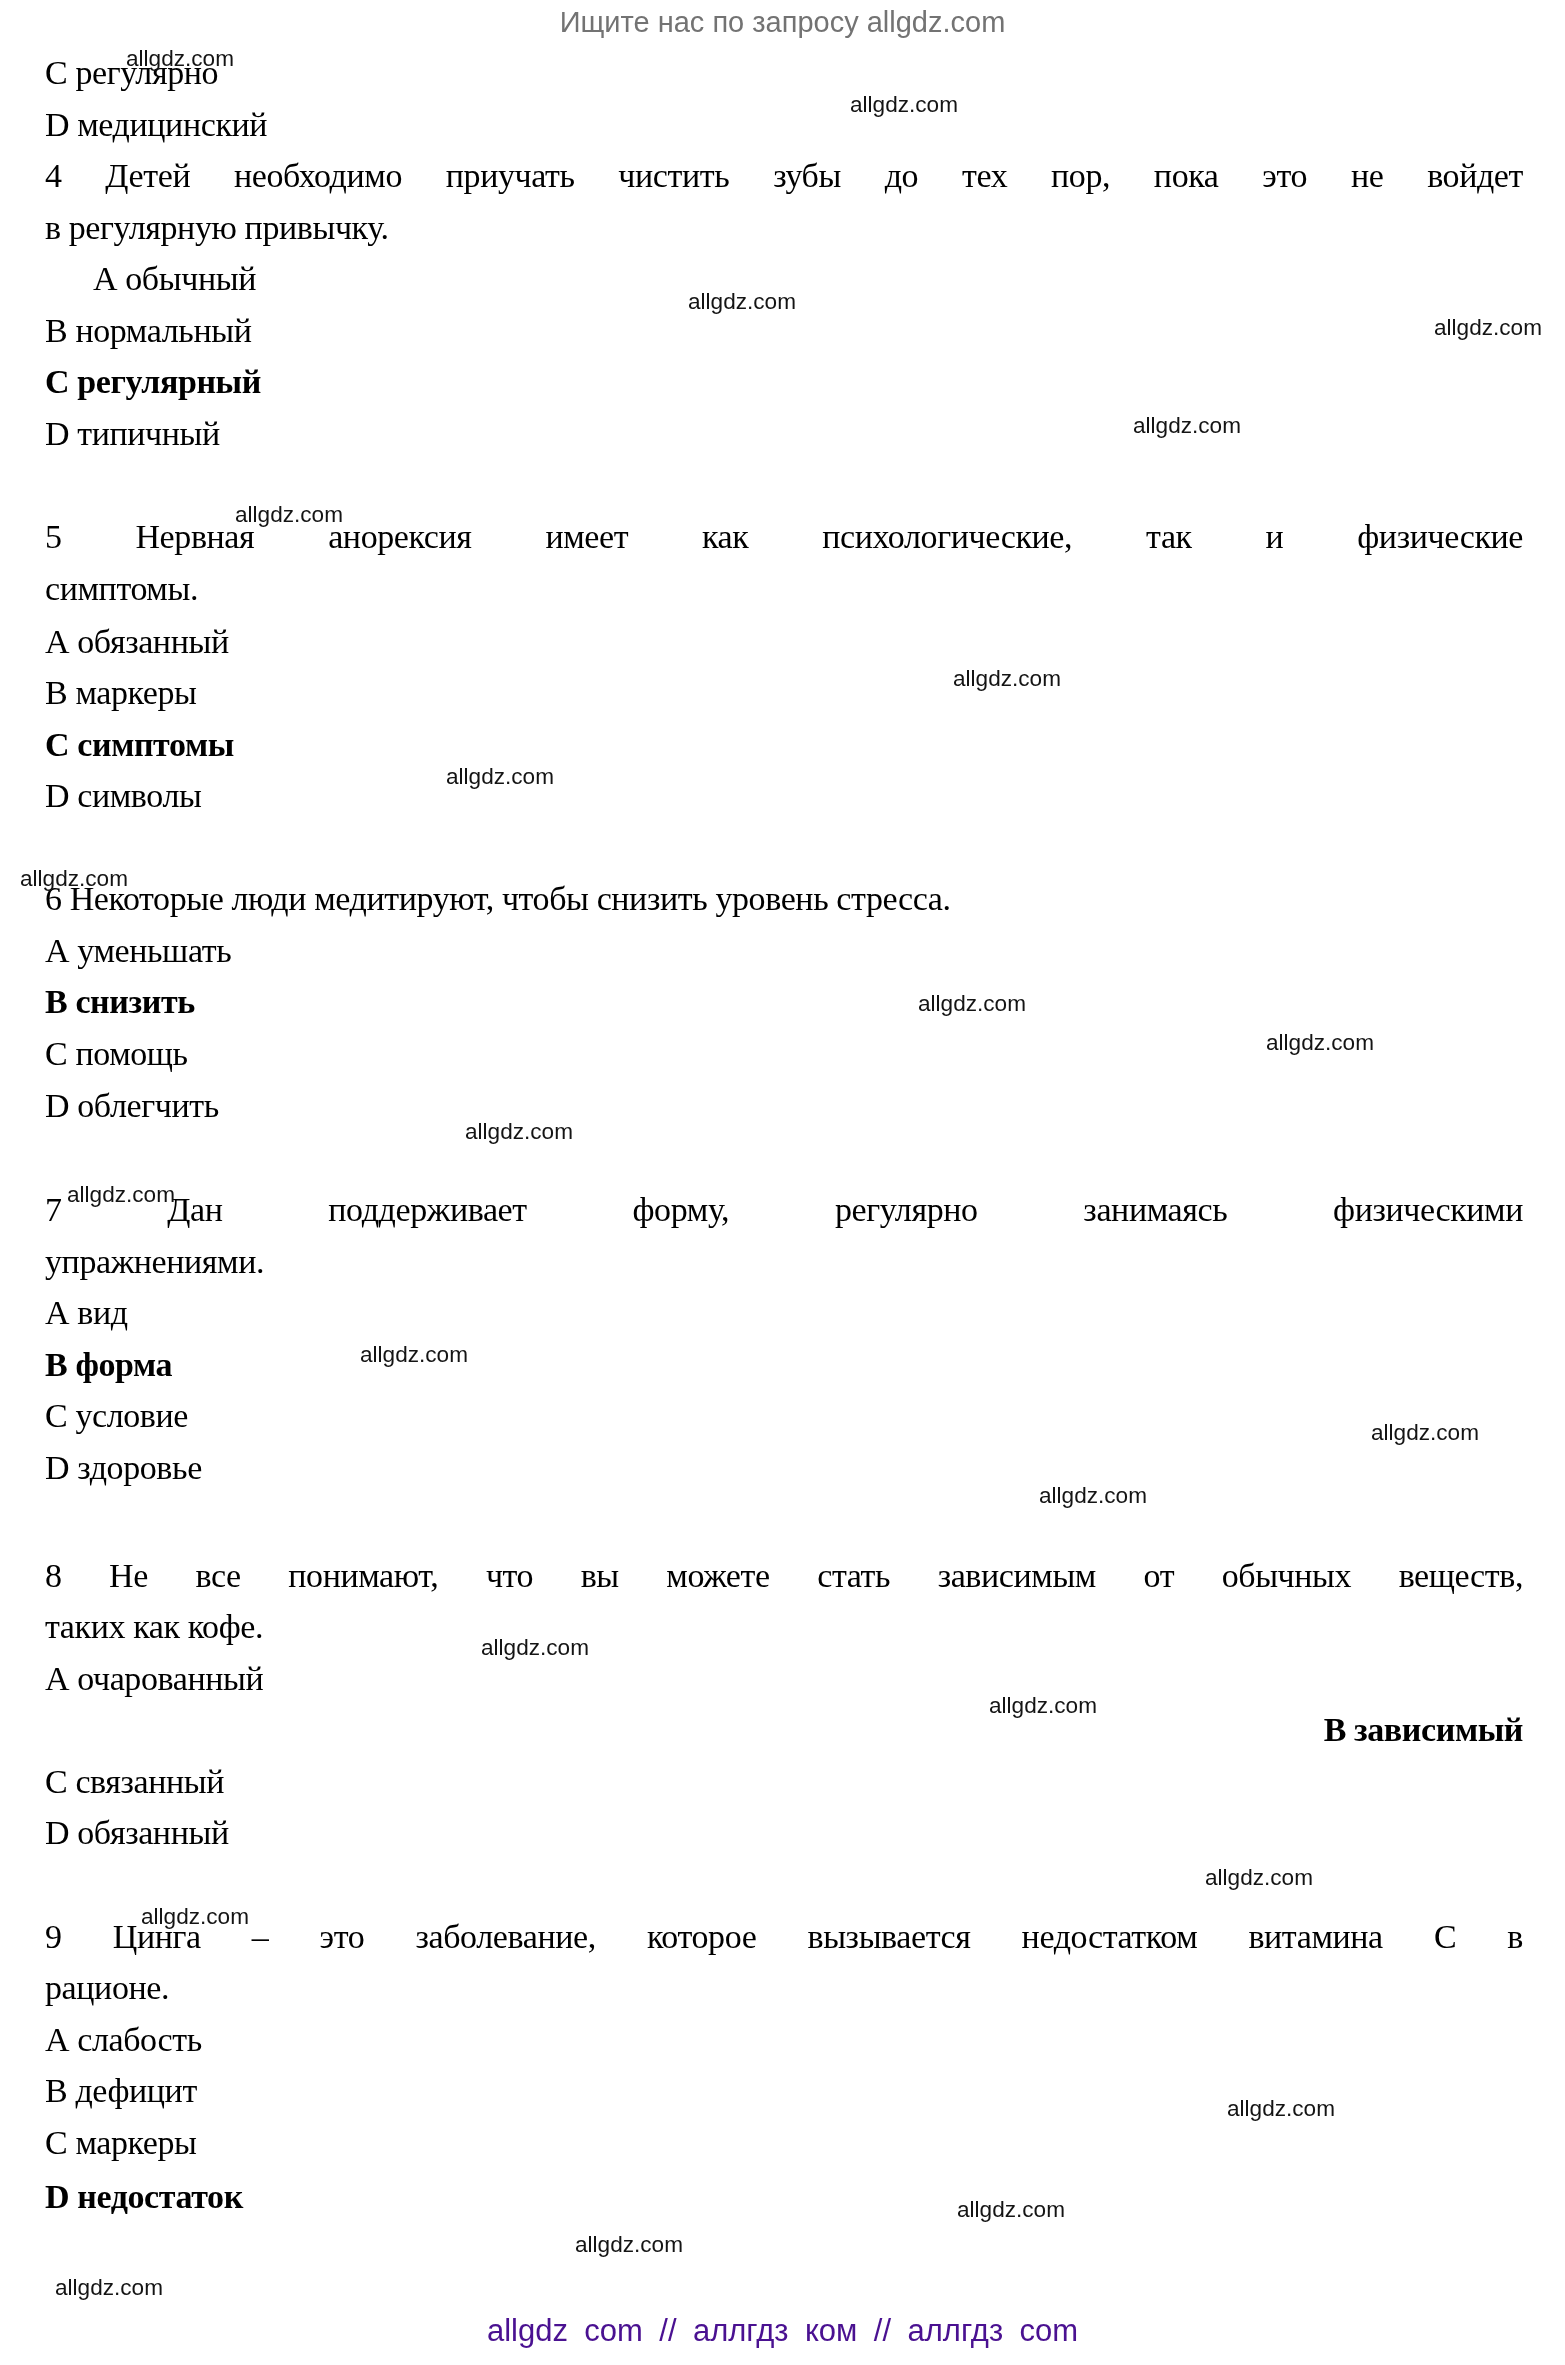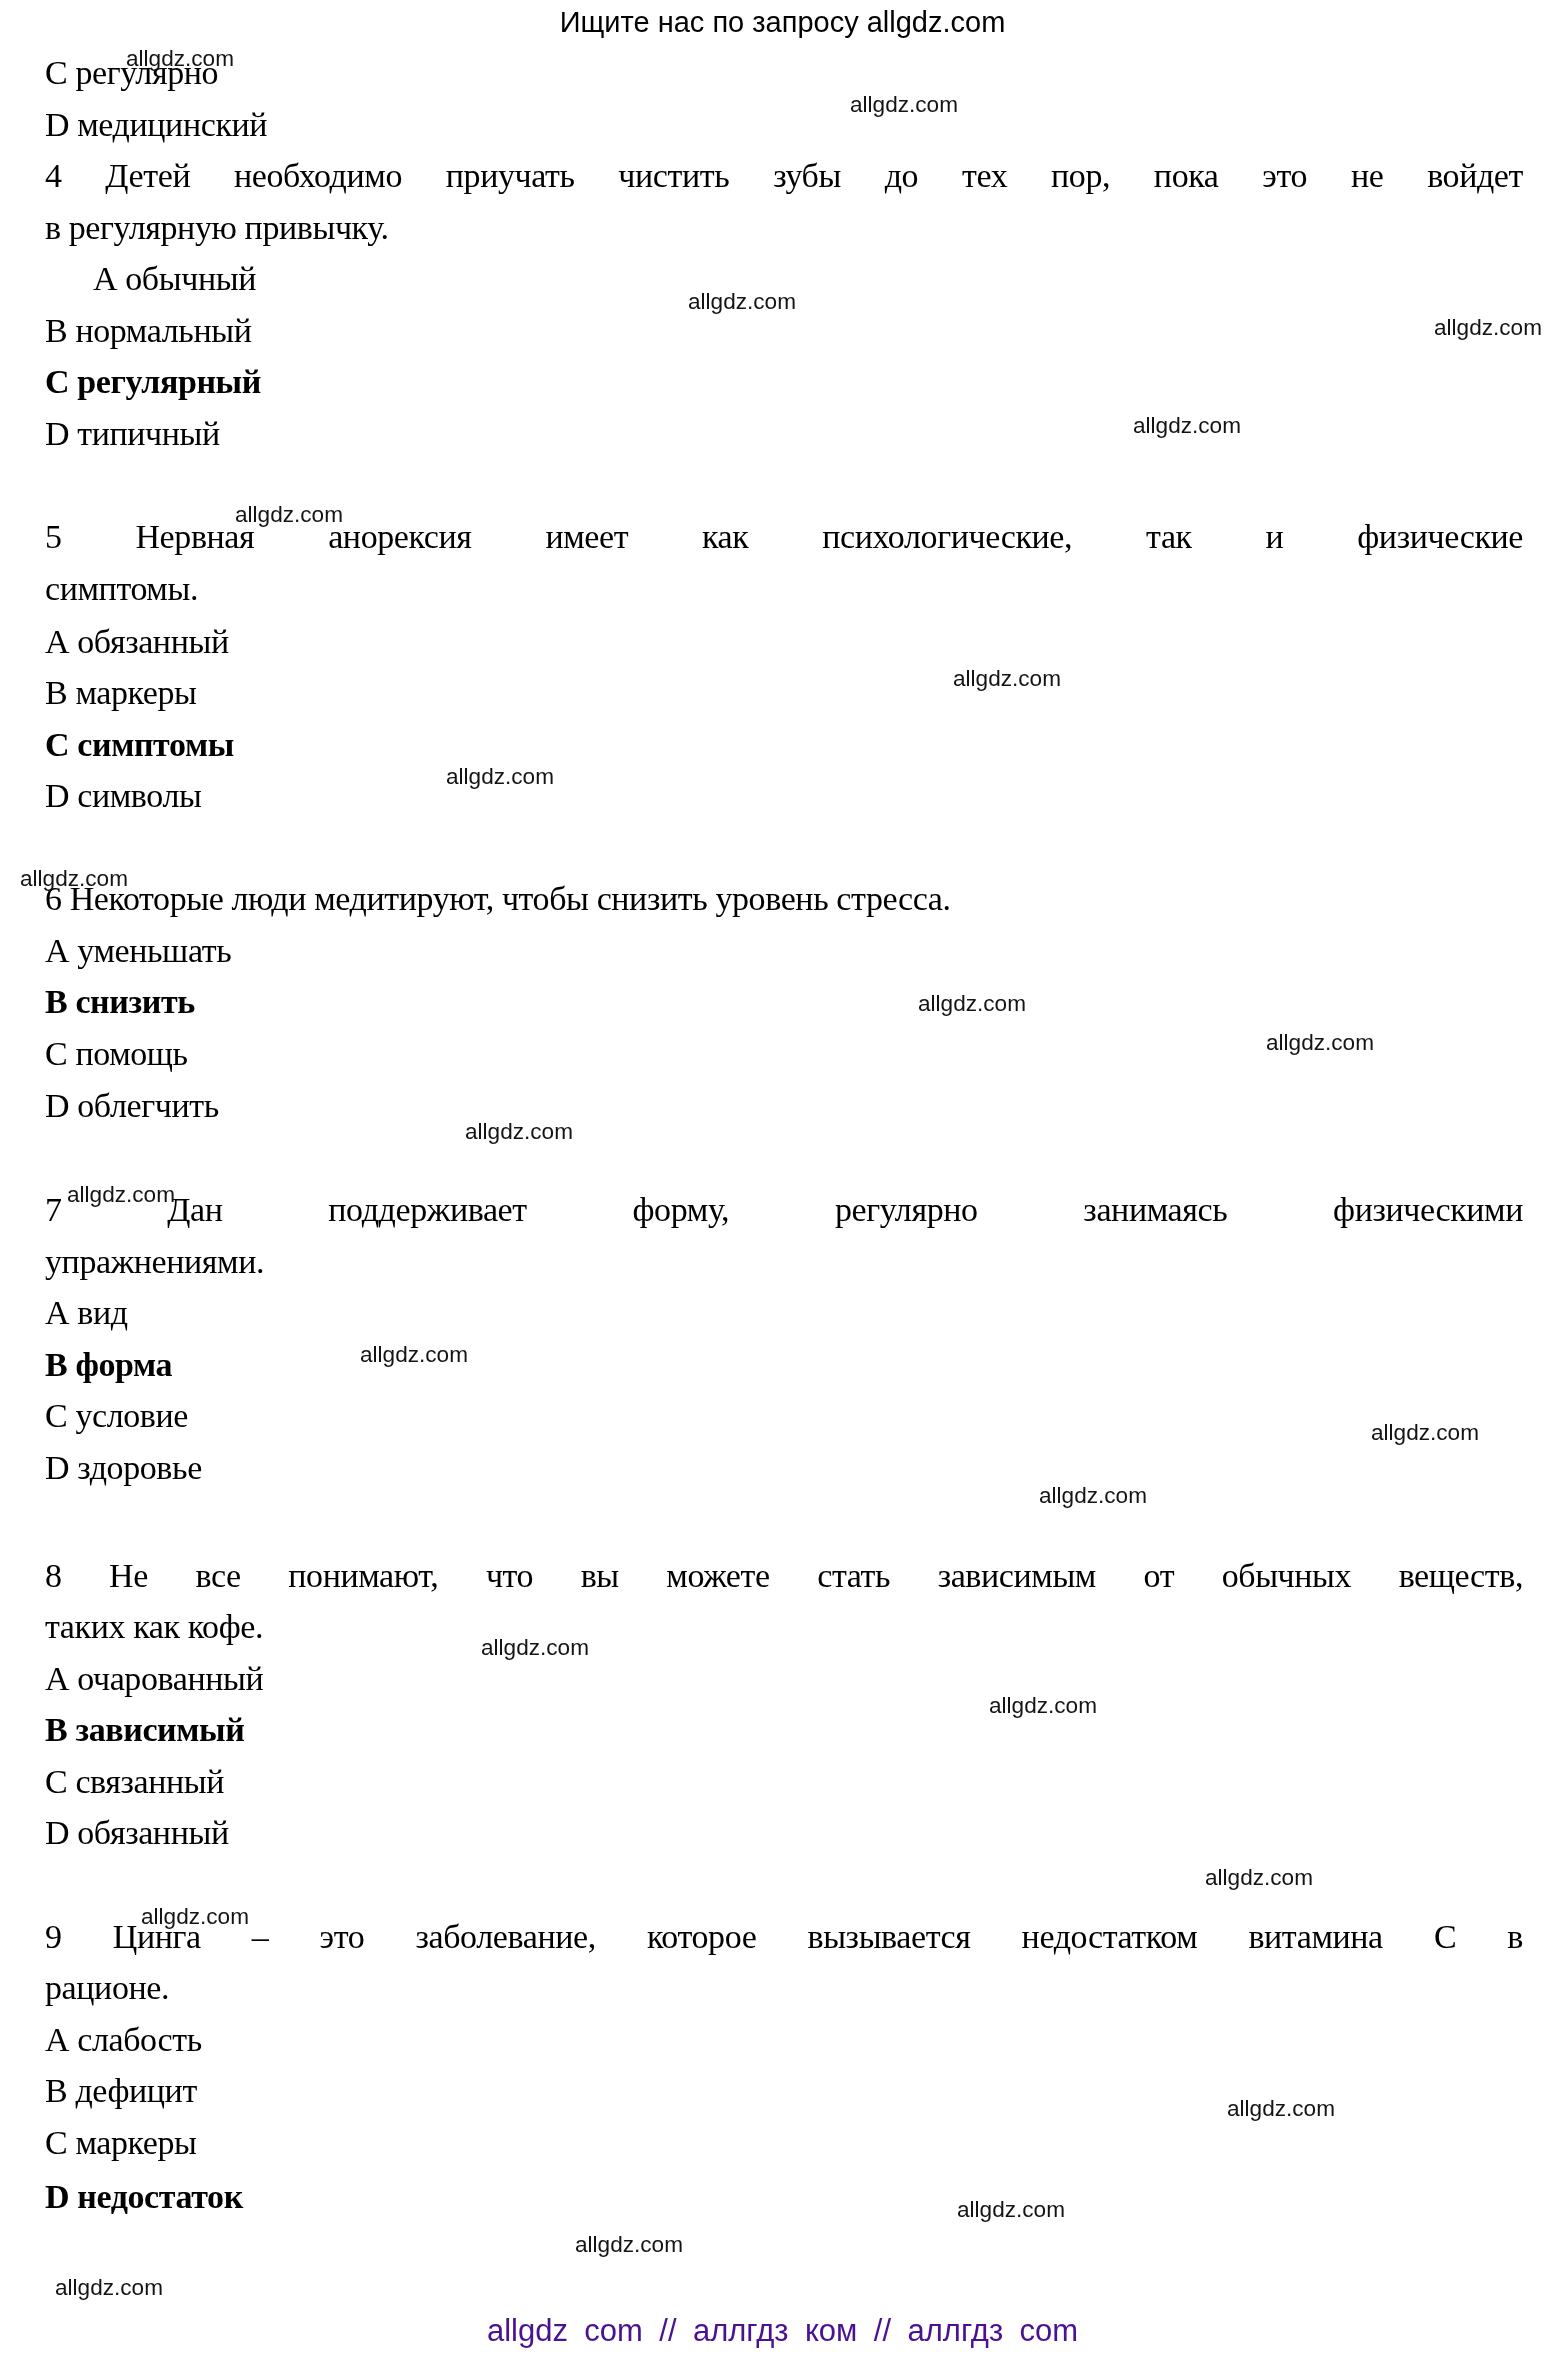--- a/index.html
+++ b/index.html
@@ -47,21 +47,21 @@
     font-family:"Liberation Sans", sans-serif;
     font-size:22.6px;
     color:#141414;
     white-space:nowrap;
   }
 </style>
 </head>
 <body>
 
 <div class="page">
-  <div class="green-header" style="color: #000000;">Ищите нас по запросу allgdz.com</div>
+  <div class="green-header" style="color: #737373;">Ищите нас по запросу allgdz.com</div>
 
   <div id="lines-layer">
       <div class="line" style="top: 53px;">C регулярно</div>
       <div class="line" style="top: 105px;">D медицинский</div>
       <div class="line justify" style="top: 156px;">4 Детей необходимо приучать чистить зубы до тех пор, пока это не войдет</div>
       <div class="line" style="top: 208px;">в регулярную привычку.</div>
       <div class="line" style="top: 259px; margin-left: 48px;">А обычный</div>
       <div class="line" style="top: 311px;">В нормальный</div>
       <div class="line bold" style="top: 362px;">С регулярный</div>
       <div class="line" style="top: 414px;">D типичный</div>
@@ -78,21 +78,21 @@
       <div class="line" style="top: 1086px;">D облегчить</div>
       <div class="line justify" style="top: 1190px;">7 Дан поддерживает форму, регулярно занимаясь физическими</div>
       <div class="line" style="top: 1242px;">упражнениями.</div>
       <div class="line" style="top: 1293px;">А вид</div>
       <div class="line bold" style="top: 1345px;">В форма</div>
       <div class="line" style="top: 1396px;">С условие</div>
       <div class="line" style="top: 1448px;">D здоровье</div>
       <div class="line justify" style="top: 1556px;">8 Не все понимают, что вы можете стать зависимым от обычных веществ,</div>
       <div class="line" style="top: 1607px;">таких как кофе.</div>
       <div class="line" style="top: 1659px;">А очарованный</div>
-      <div class="line bold" style="top: 1710px;">В зависимый</div>
+      <div class="line bold" style="top: 1710px; text-align: right;">В зависимый</div>
       <div class="line" style="top: 1762px;">С связанный</div>
       <div class="line" style="top: 1813px;">D обязанный</div>
       <div class="line justify" style="top: 1917px;">9 Цинга – это заболевание, которое вызывается недостатком витамина С в</div>
       <div class="line" style="top: 1968px;">рационе.</div>
       <div class="line" style="top: 2020px;">А слабость</div>
       <div class="line" style="top: 2071px;">В дефицит</div>
       <div class="line" style="top: 2123px;">С маркеры</div>
       <div class="line bold" style="top: 2177px;">D недостаток</div>
     </div>
   <div id="wm-layer">

